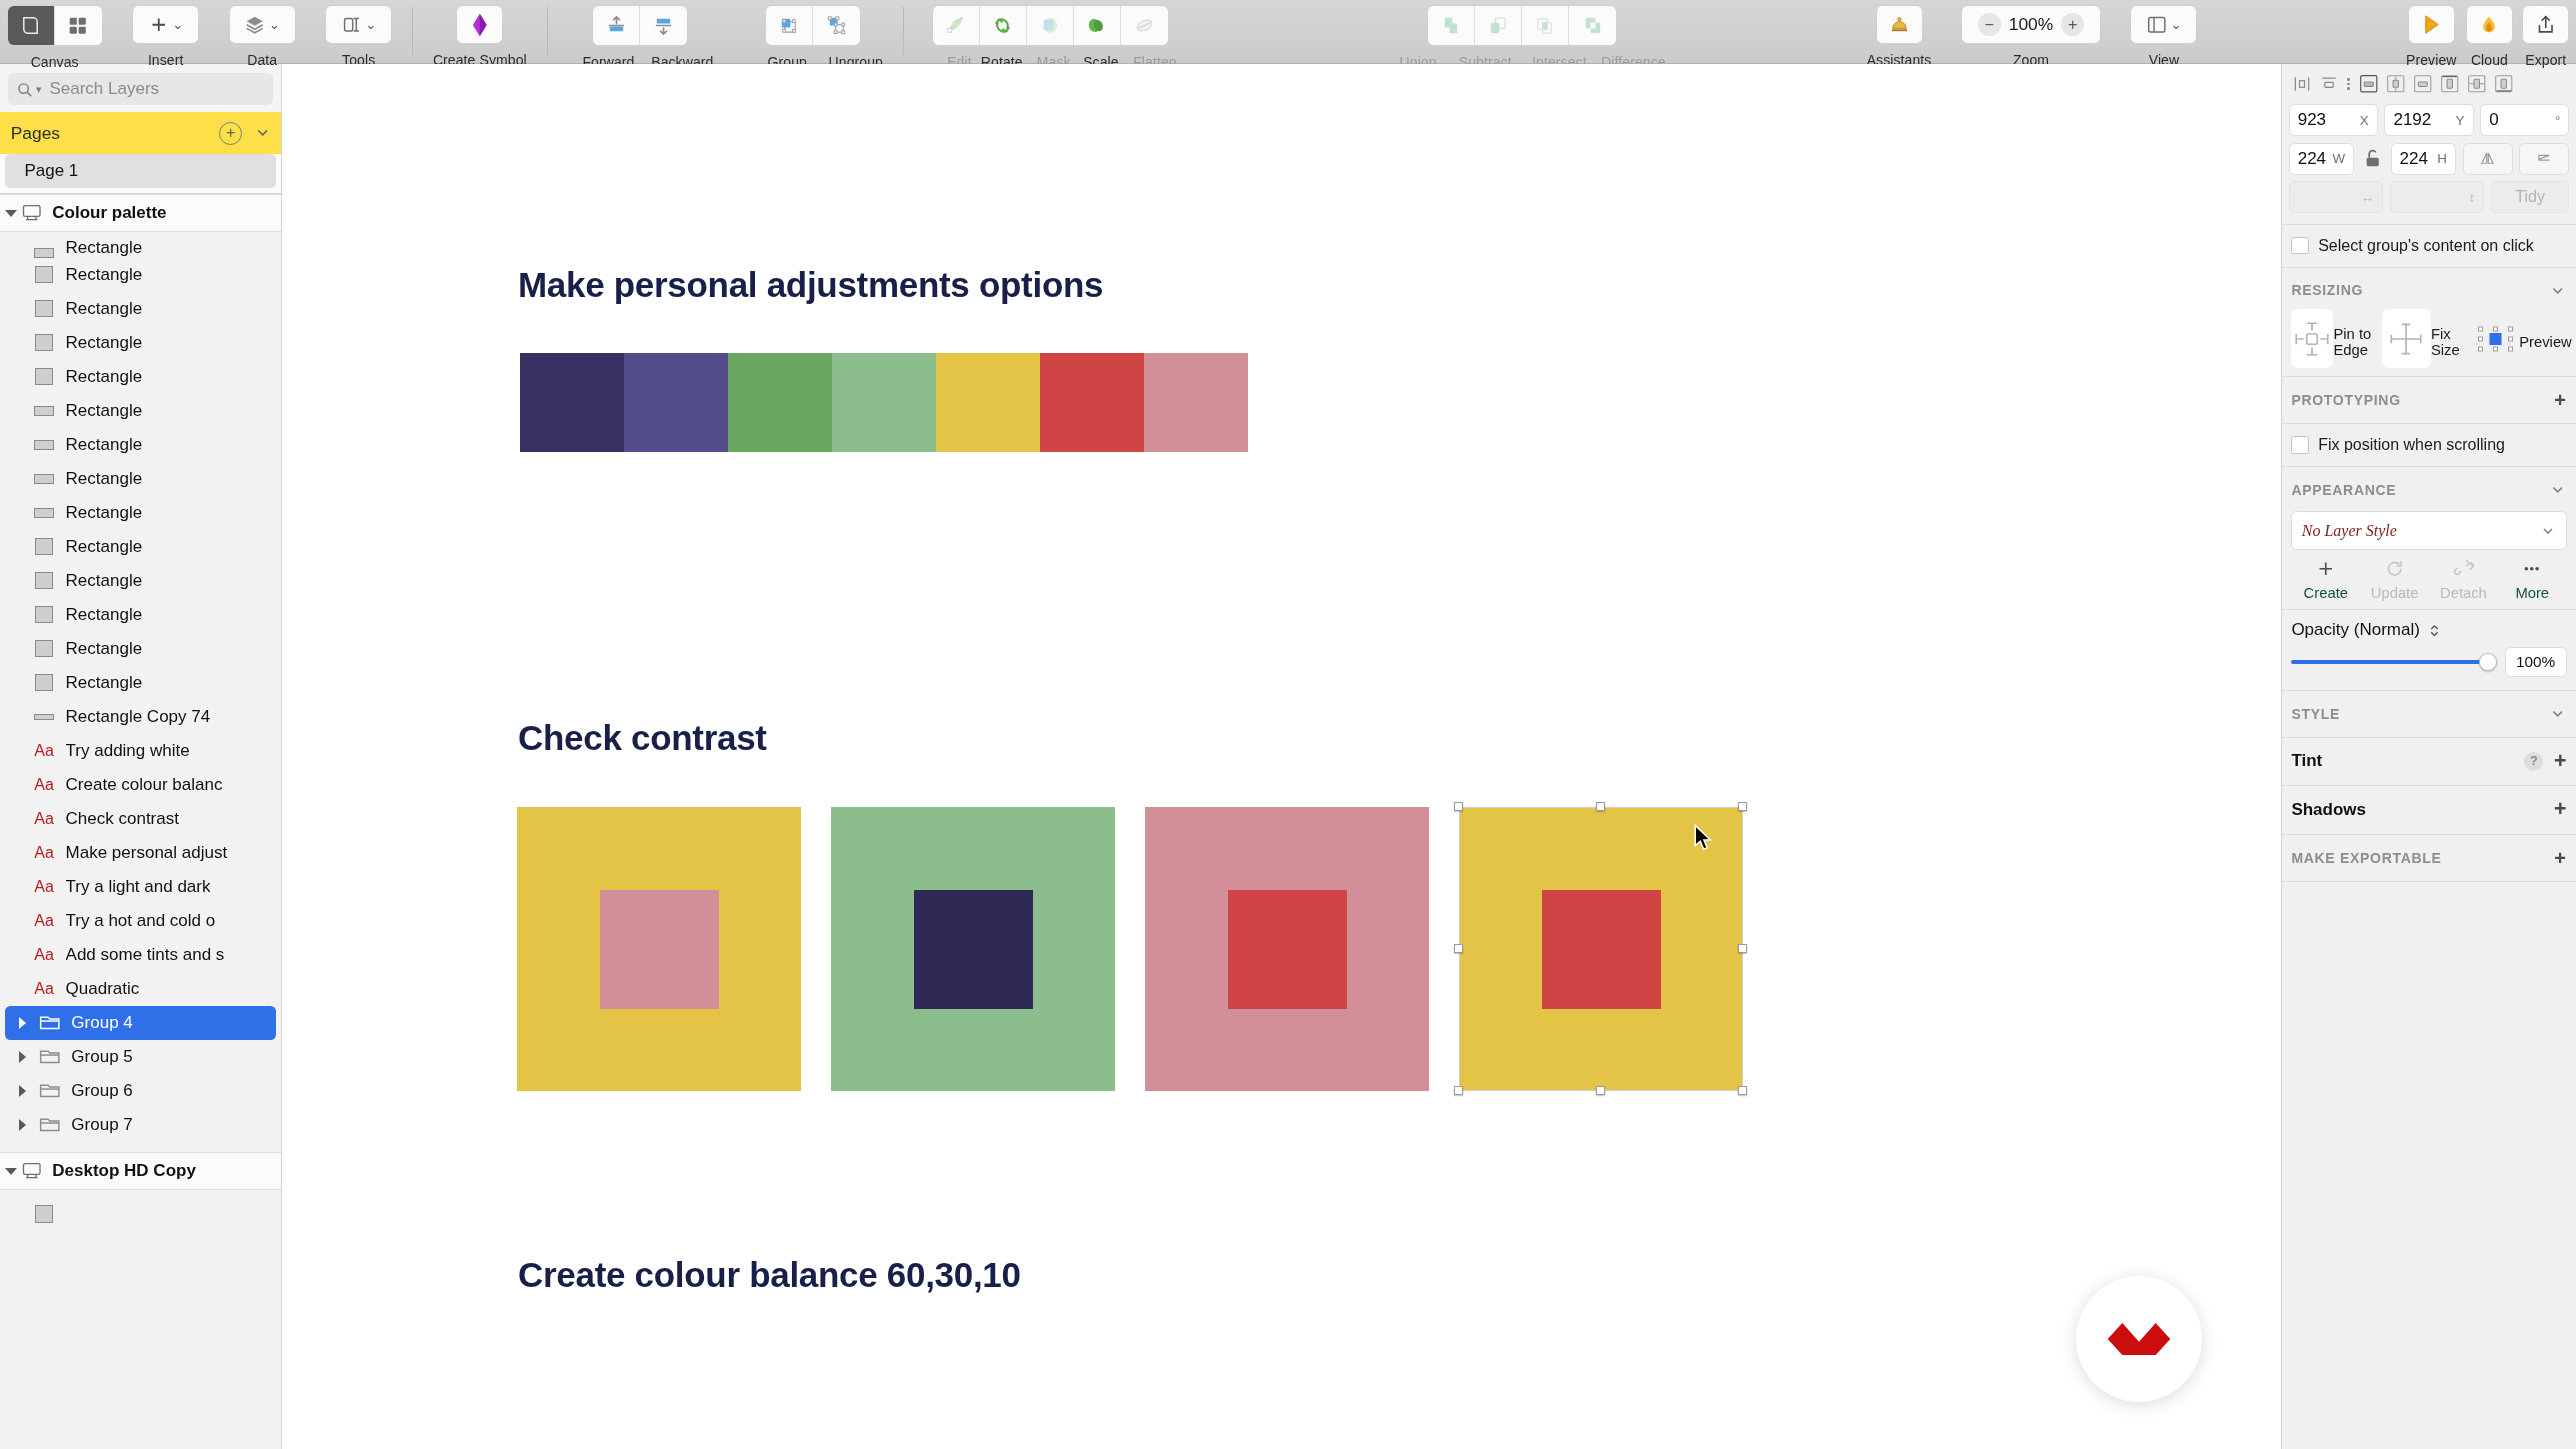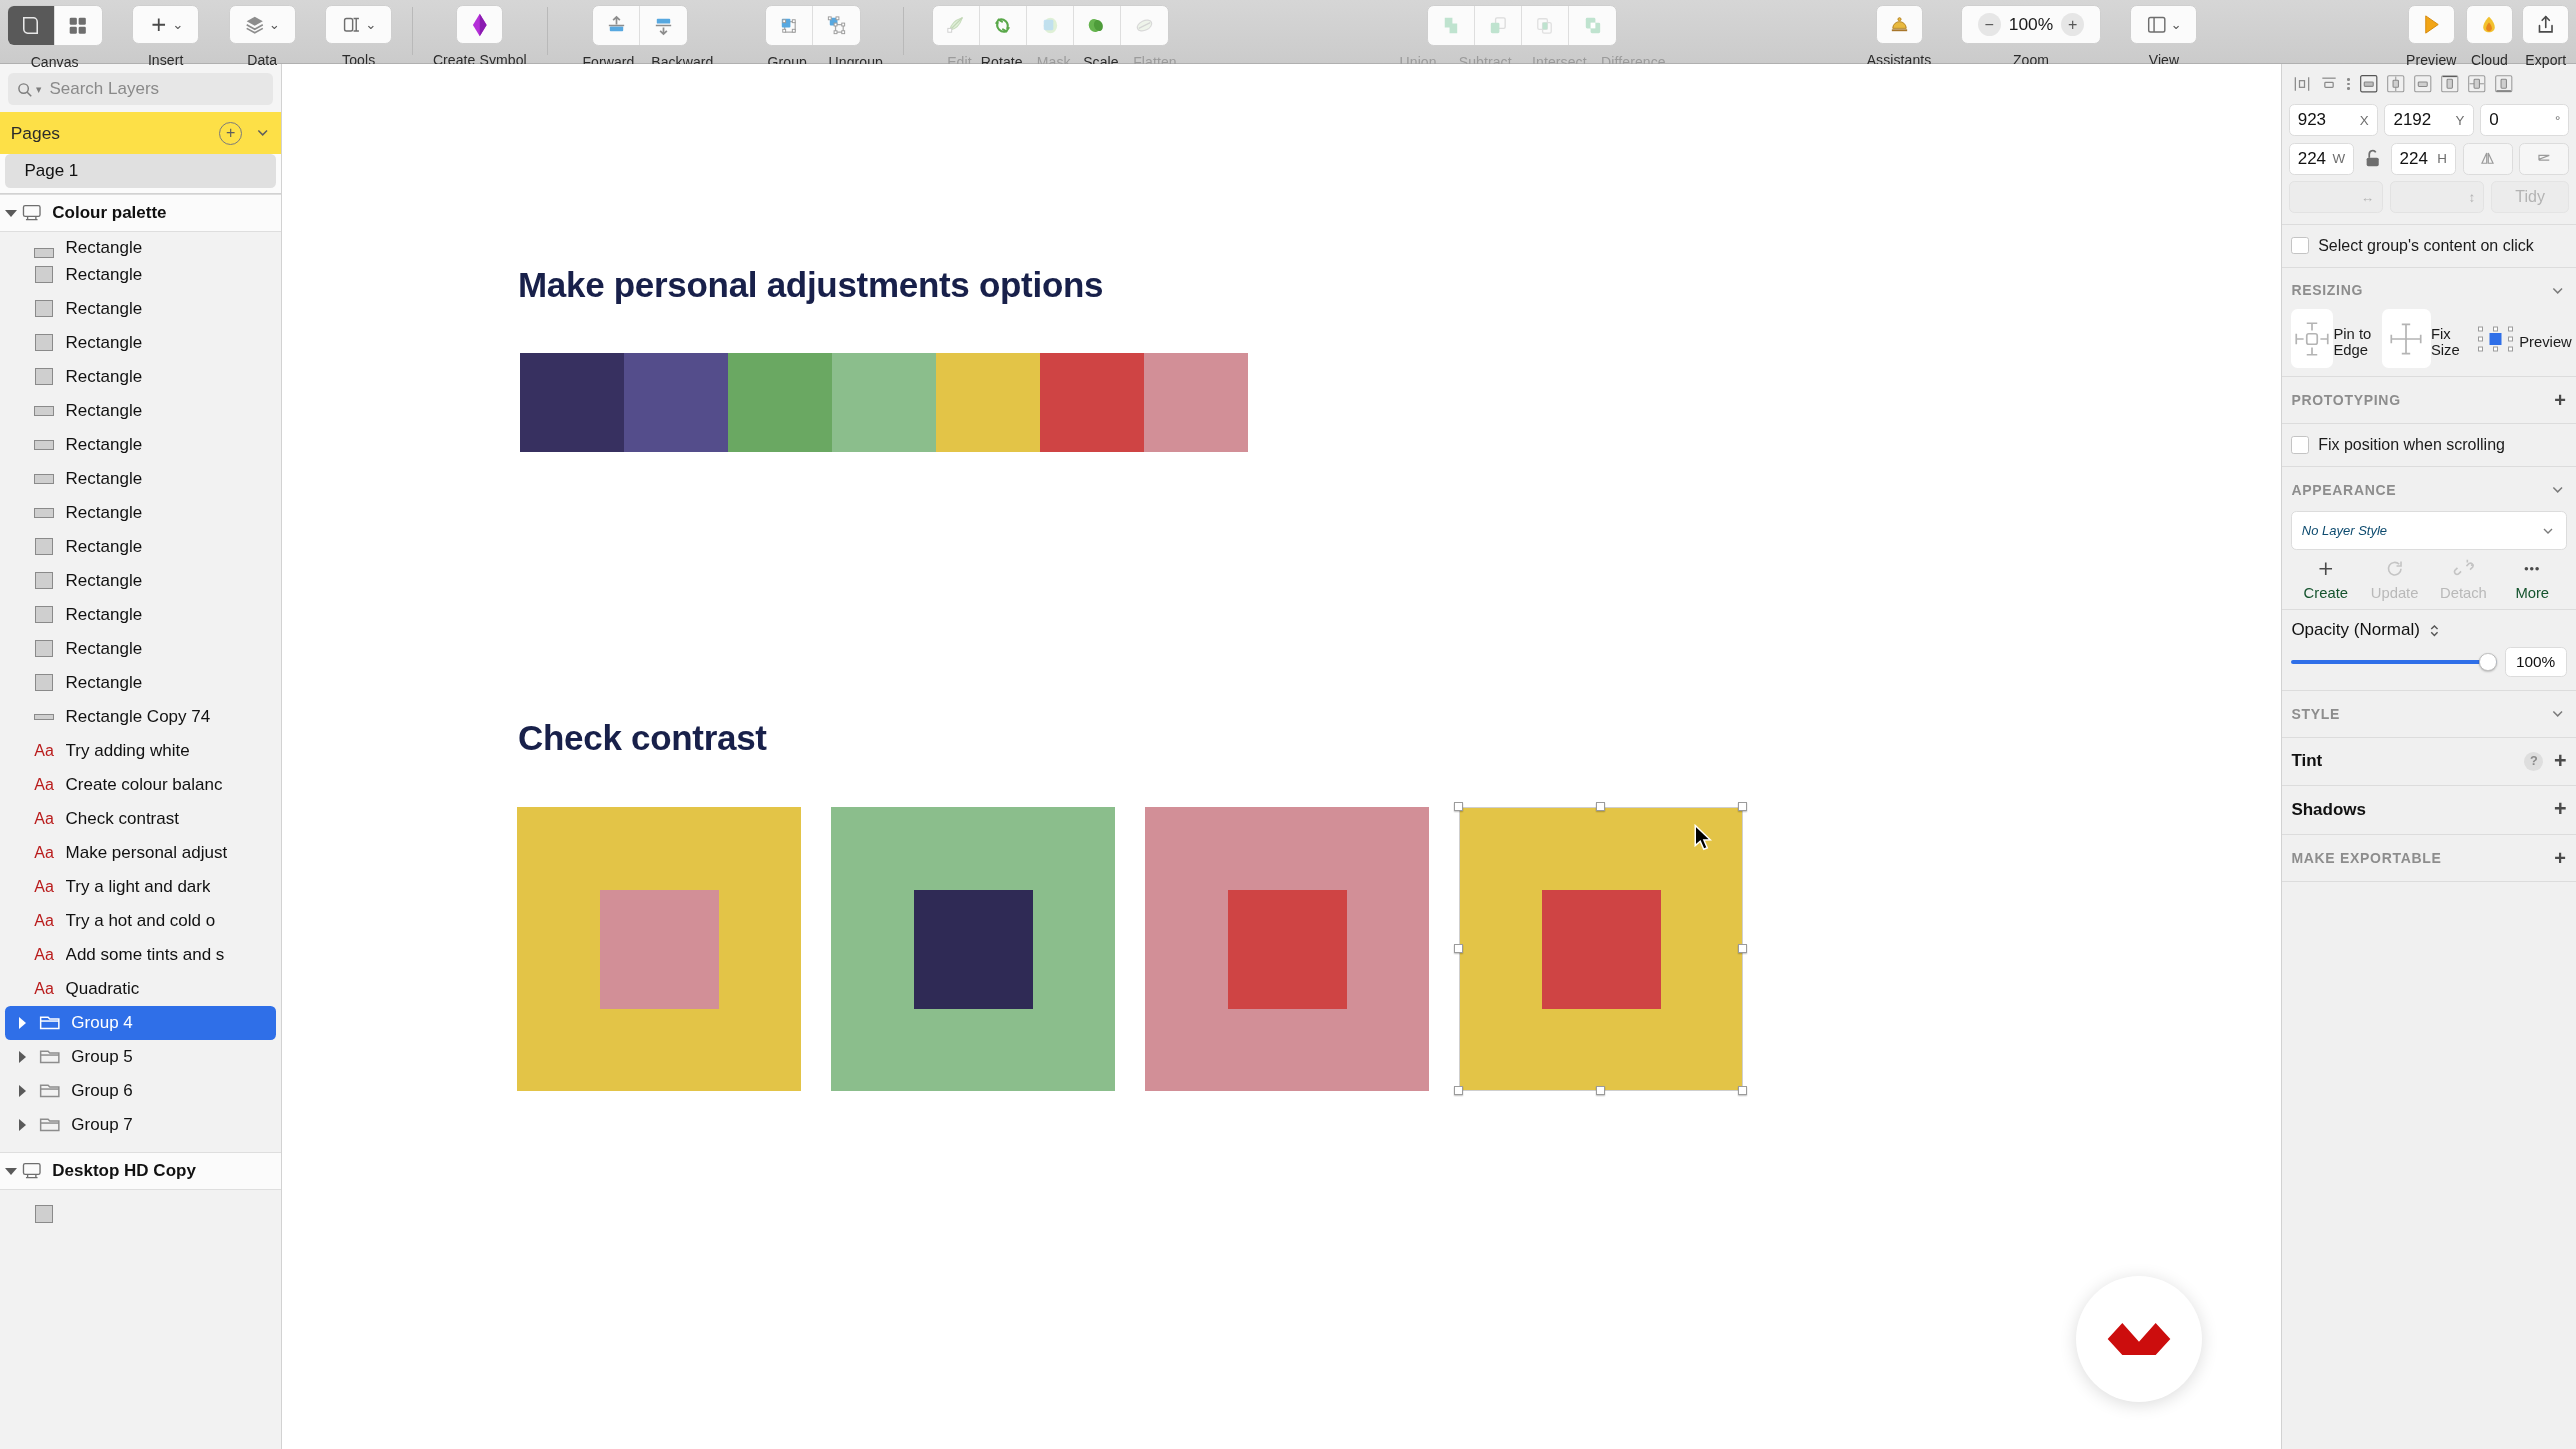--- a/index.html
+++ b/index.html
@@ -193,21 +193,21 @@
     width: 81px; height: 59px; background: #ffffff; border-radius: 6.7px;
     display: flex; align-items: center; justify-content: center;
   }
   .resize-box.plain { background: transparent; }
   .resize-cap { font-size: 14.8px; color: #1b1b1b; margin-top: 5.4px; }
 
   .style-select {
     margin: 2.7px 9.4px 0 9.4px; height: 39px; background: #fff; border: 0.7px solid #dcdcdc; border-radius: 5.4px;
     display: flex; align-items: center; padding: 0 9.4px;
   }
-  .style-select .v { flex: 1; font-style: italic; font-size: 13px; color: #0c4a6e; }
+  .style-select .v { flex: 1; font-style: italic; font-size: 16px; color: #7f1d1d; font-family: Liberation Serif, serif; }
   .appear-actions { display: flex; padding: 8px 9.4px 4px 9.4px; }
   .aa-item { flex: 1; display: flex; flex-direction: column; align-items: center; gap: 5.4px; }
   .aa-item .cap { font-size: 14.8px; color: #14532d; }
   .aa-item.dim .cap { color: #b9b9b9; }
 
   .opacity-wrap { padding: 6.7px 9.4px 9.4px 9.4px; }
   .opacity-top { display: flex; align-items: center; gap: 6.7px; margin-bottom: 6.7px; }
   .opacity-top .lbl { font-size: 17px; color: #111; }
   .opacity-row { display: flex; align-items: center; gap: 8px; }
   .slider { flex: 1; position: relative; height: 16px; display: flex; align-items: center; }
@@ -831,20 +831,21 @@
         <div class="handle" style="left:1172px; top:1022px;"></div>
         <div class="handle" style="left:1314px; top:1022px;"></div>
         <div class="handle" style="left:1456px; top:1022px;"></div>
 
         <div class="cursor-arrow" style="left:1412px; top:760px;">
           <svg width="20" height="28" viewBox="0 0 16 22">
             <path d="M1 1 L1 17 L5 13.5 L7.8 20 L10.6 18.8 L7.9 12.6 L13 12.4 Z" fill="#000" stroke="#fff" stroke-width="1.2"></path>
             </svg>
         </div>
 
+        <div class="h-title" style="left:236px; top:1191px;">Create colour balance 60,30,10</div>
 
         <div class="watermark" style="right:79px; bottom:47px;">
           <svg width="74" height="48" viewBox="0 0 110 72">
             <path d="M8 36 L30 12 L55 40 L80 12 L102 36 L80 60 L30 60 Z" fill="#cc0d0d"></path>
           </svg>
         </div>
       </div>
     </div>
 
     <div class="inspector">

